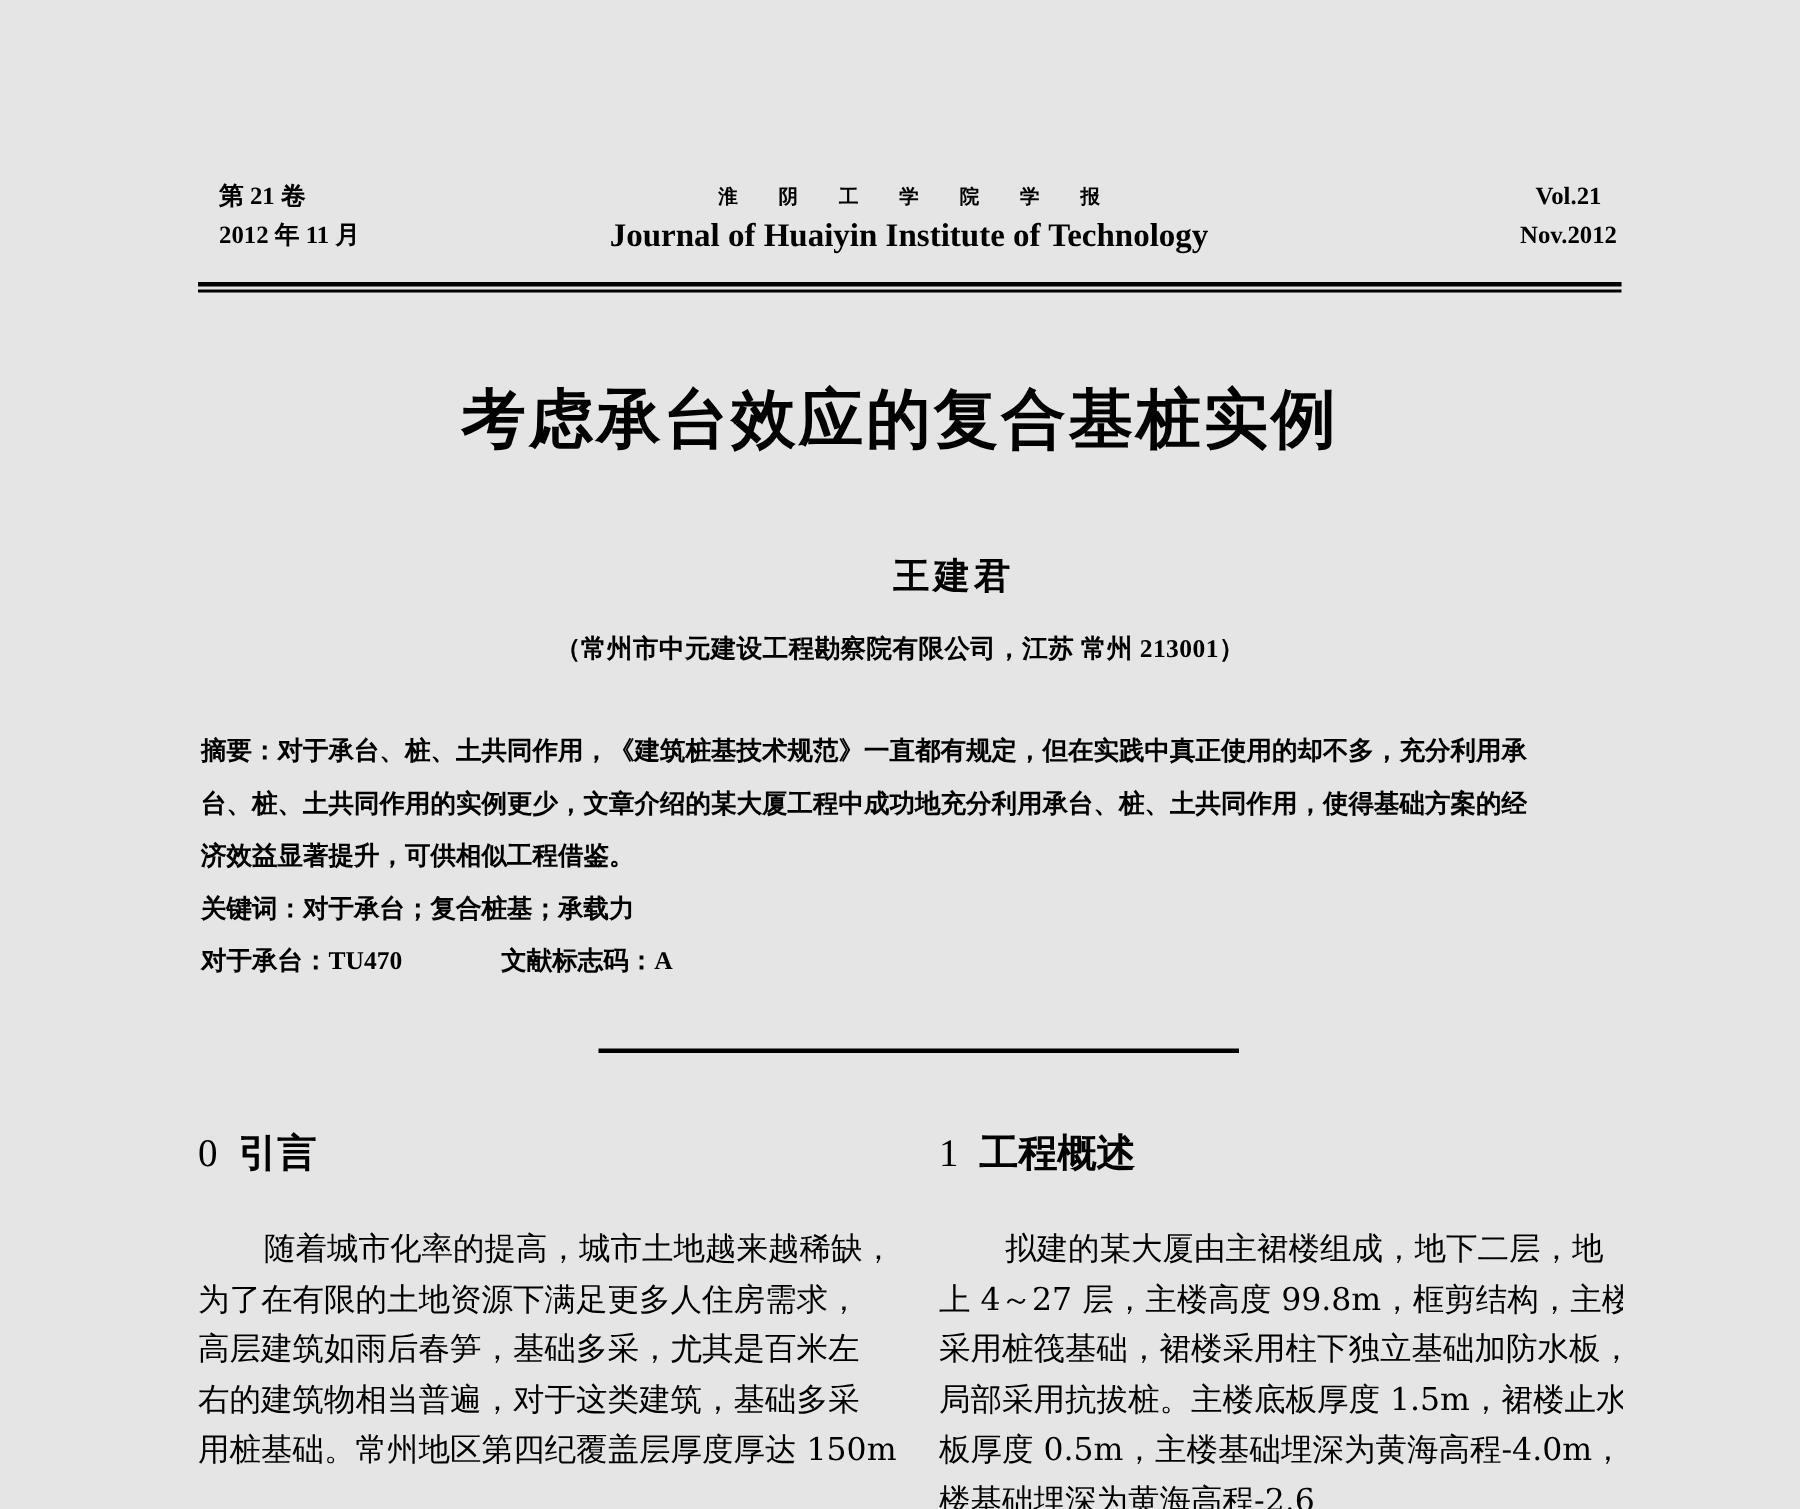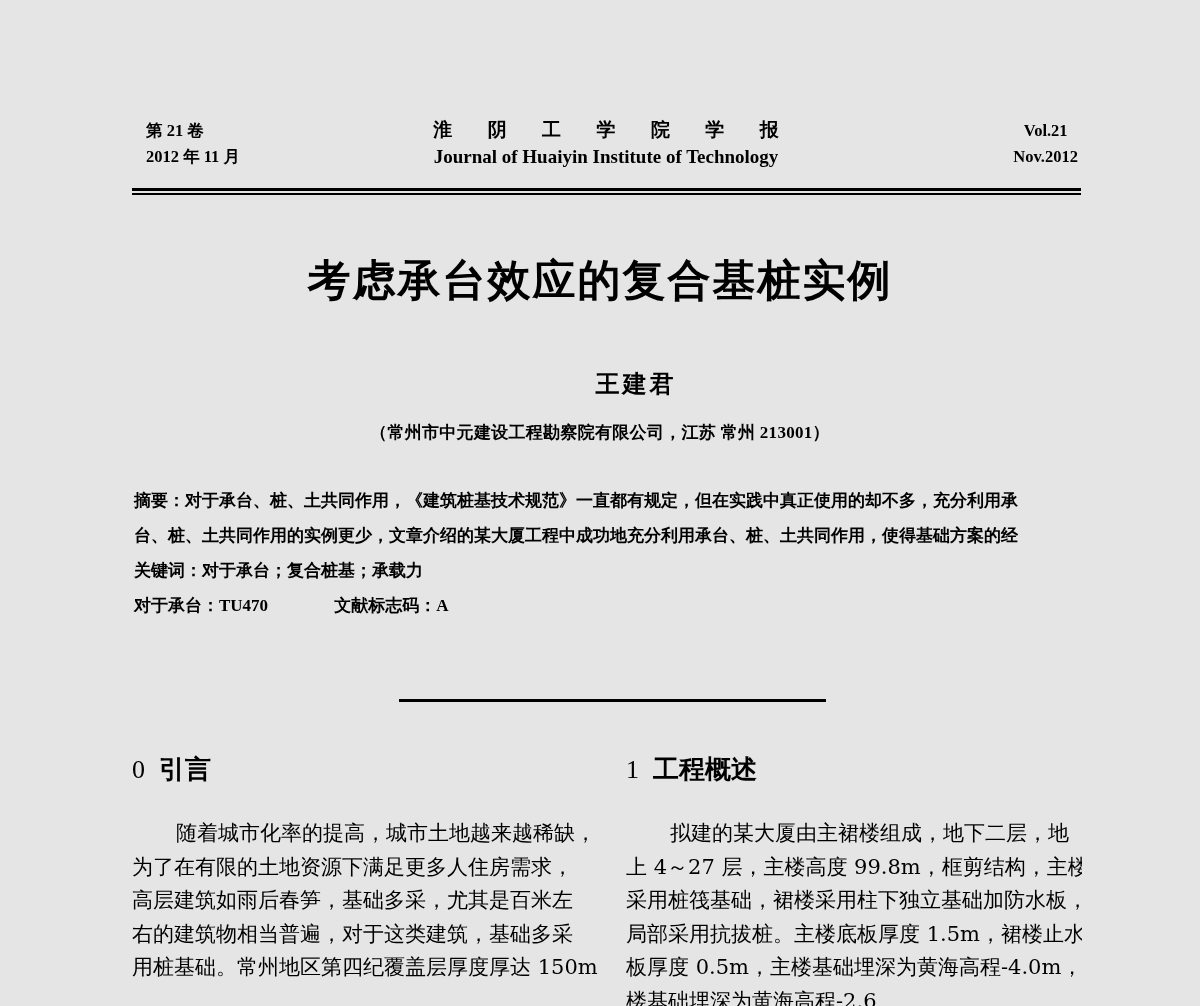--- a/index.html
+++ b/index.html
@@ -50,26 +50,25 @@
   .mast-line2 {
     font-size: 16.5px;
     font-weight: bold;
     line-height: 26px;
     white-space: nowrap;
     font-family: "Liberation Serif", "DejaVu Serif", serif;
   }
   .mast-center .mast-line1 {
     letter-spacing: 12px;
     text-indent: 12px;
-    font-size: 19px;
-    font-family: Liberation Mono, monospace;
+    font-size: 13px;
   }
   .mast-center .mast-line2 {
     letter-spacing: 0px;
-    font-size: 19px;
+    font-size: 22px;
   }
 
   
   .rule-double {
     position: absolute;
     left: 132px;
     top: 188px;
     width: 949px;
   }
   .rule-double .thick {
@@ -224,20 +223,21 @@
     <div class="thin"></div>
   </div>
 
   <div class="title">考虑承台效应的复合基桩实例</div>
   <div class="author">王建君</div>
   <div class="affiliation">（常州市中元建设工程勘察院有限公司，江苏 常州 213001）</div>
 
   <div class="abstract-block">
     <div class="abs-line">摘要：对于承台、桩、土共同作用，《建筑桩基技术规范》一直都有规定，但在实践中真正使用的却不多，充分利用承</div>
     <div class="abs-line">台、桩、土共同作用的实例更少，文章介绍的某大厦工程中成功地充分利用承台、桩、土共同作用，使得基础方案的经</div>
+    <div class="abs-line">济效益显著提升，可供相似工程借鉴。</div>
     <div class="meta-line">
       <span>关键词：</span><span>对于承台；复合桩基；承载力</span>
     </div>
     <div class="meta-line">
       <span>对于承台：</span><span>TU470</span><span class="meta-gap"></span><span>文献标志码：</span><span>A</span>
     </div>
   </div>
 
   <div class="rule-short"></div>
 

